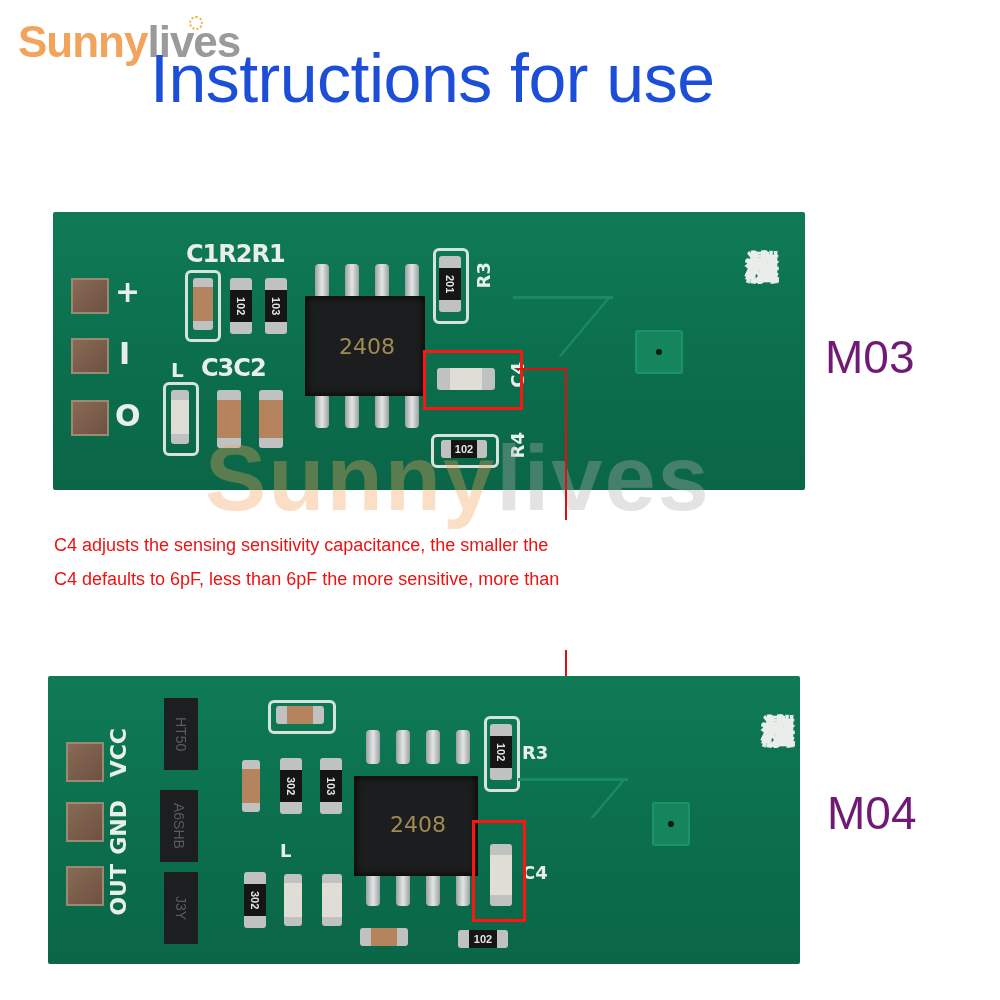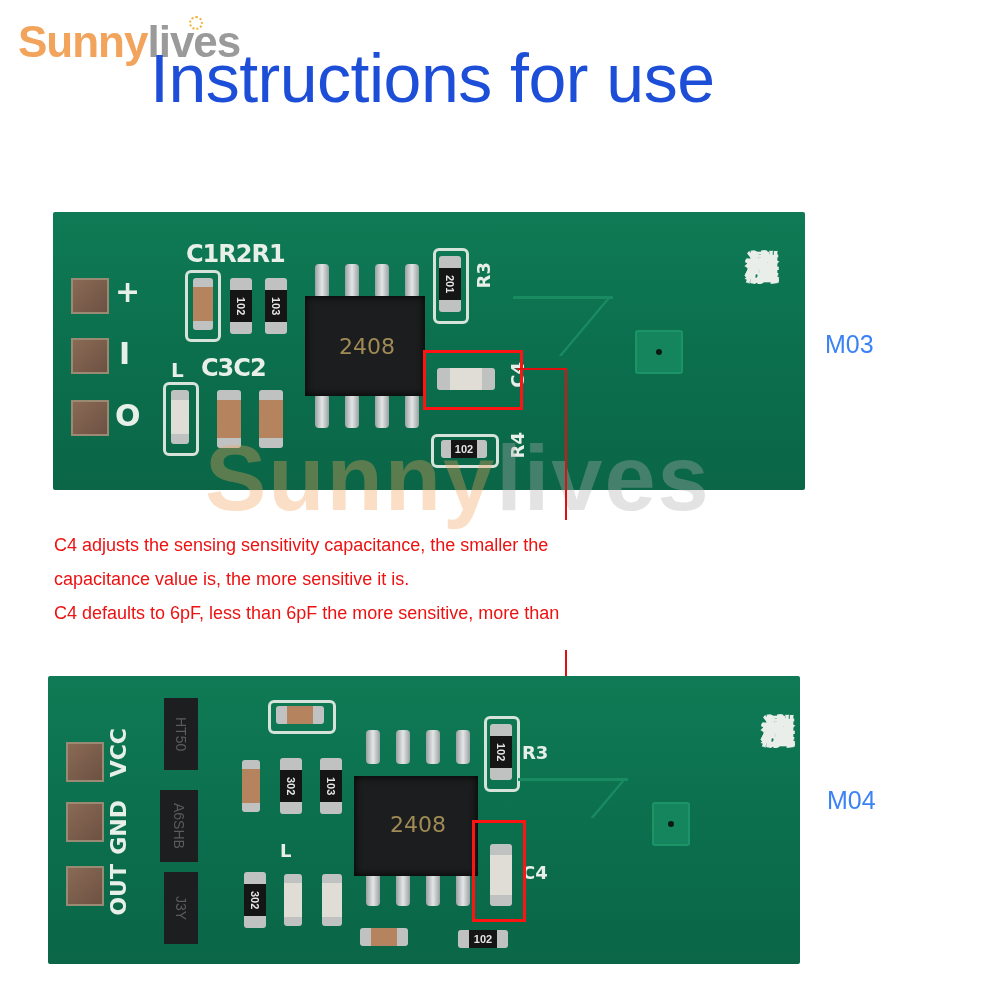--- a/index.html
+++ b/index.html
@@ -44,21 +44,21 @@
   .highlight { border: 3px solid #ff1414; }
   .leader { background: #e01010; }
 
   .watermark { left: 205px; top: 432px; font-size: 92px; font-weight: 700; letter-spacing: 2px; opacity: 0.35; line-height: 1; }
   .watermark .a { color: #f2a35c; }
   .watermark .b { color: #b0b0b0; }
 
   .note { left: 54px; top: 528px; width: 820px; color: #ee1111; font-size: 18px; line-height: 34px; }
   .note p { margin: 0; }
 
-  .model { font-size: 25px; color: #3b82f6; font-weight: 400; }
+  .model { font-size: 46px; color: #701a75; font-weight: 400; }
 </style>
 </head>
 <body>
 
 <div class="abs logo">
   <span class="a">Sunny</span><span class="b">lives</span>
   <span class="sun"></span>
 </div>
 
 <div class="abs title">Instructions for use</div>
@@ -120,21 +120,20 @@
   <span class="a">Sunny</span><span class="b">lives</span>
 </div>
 
 <div class="abs model" style="left:825px;top:330px;">M03</div>
 
 <div class="abs leader" style="left:517px;top:368px;width:50px;height:2px;"></div>
 <div class="abs leader" style="left:565px;top:368px;width:2px;height:152px;"></div>
 
 <div class="abs note">
   <p>C4 adjusts the sensing sensitivity capacitance, the smaller the</p>
-  <p>capacitance value is, the more sensitive it is.</p>
   <p>C4 defaults to 6pF, less than 6pF the more sensitive, more than</p>
 </div>
 
 <div class="abs leader" style="left:565px;top:650px;width:2px;height:236px;"></div>
 <div class="abs leader" style="left:528px;top:884px;width:39px;height:2px;"></div>
 
 <div class="abs board m04">
 
   <div class="abs pad" style="left:18px;top:66px;width:34px;height:36px;"></div>
   <div class="abs pad" style="left:18px;top:126px;width:34px;height:36px;"></div>

